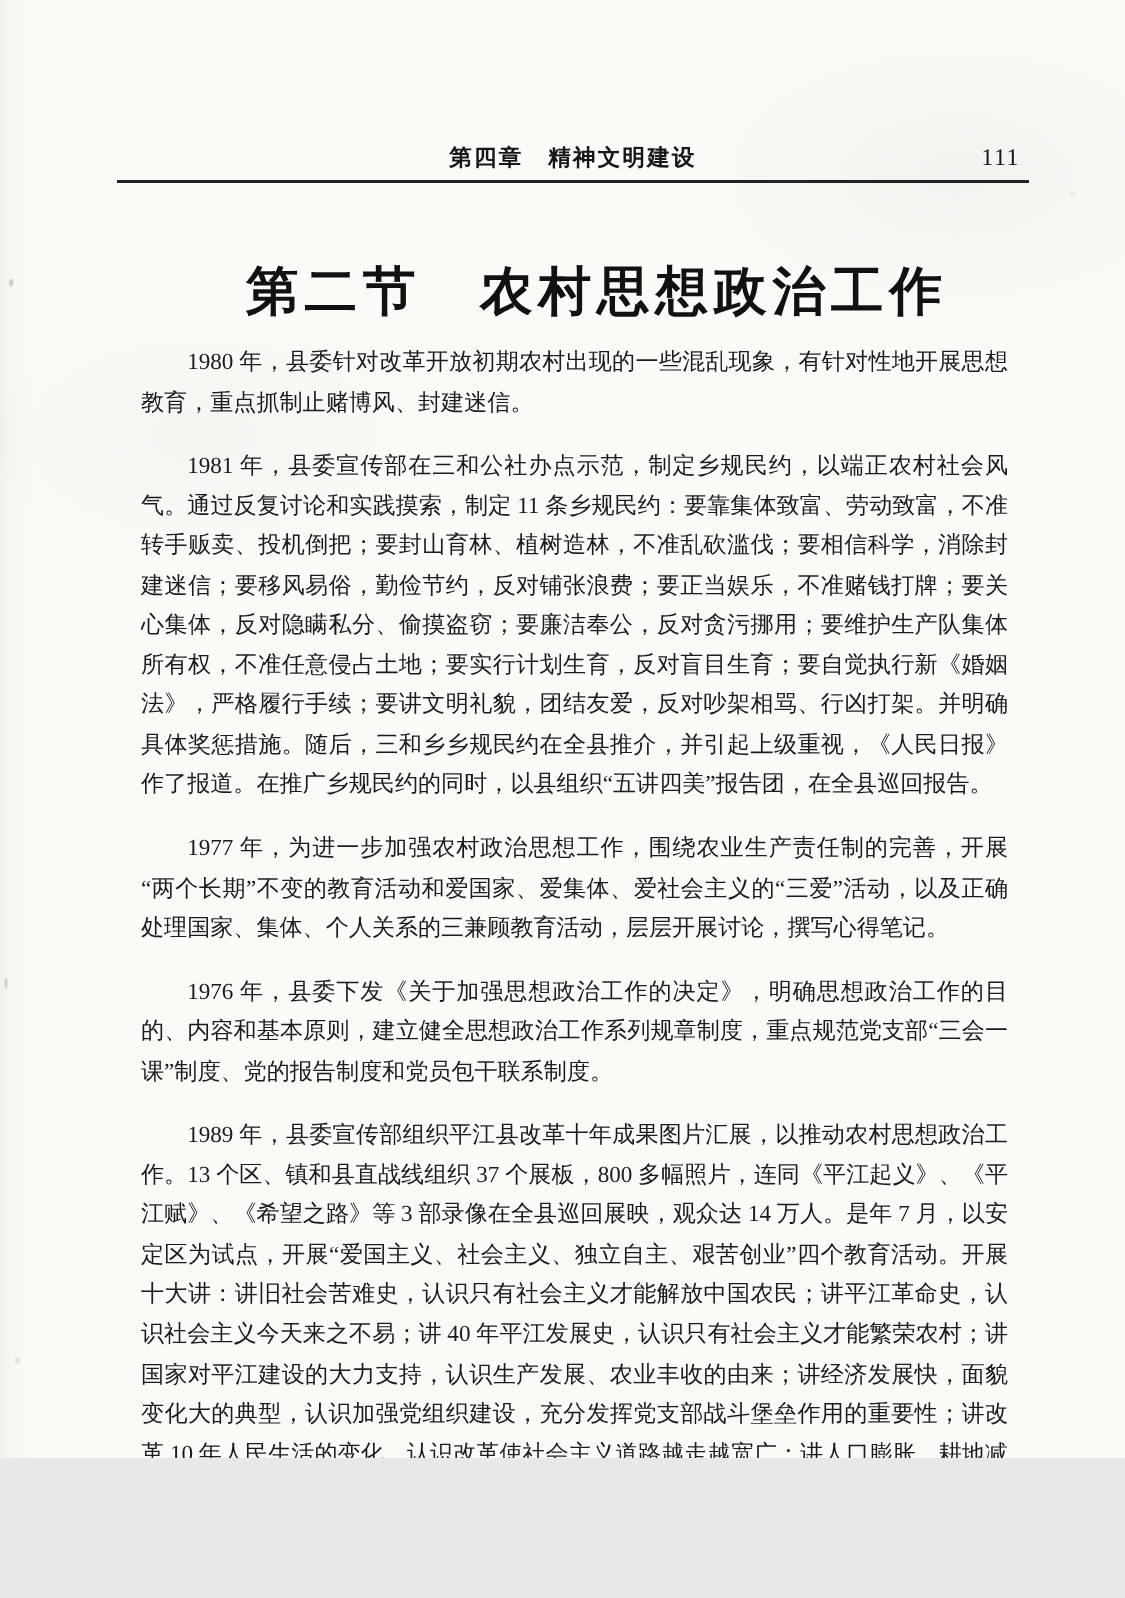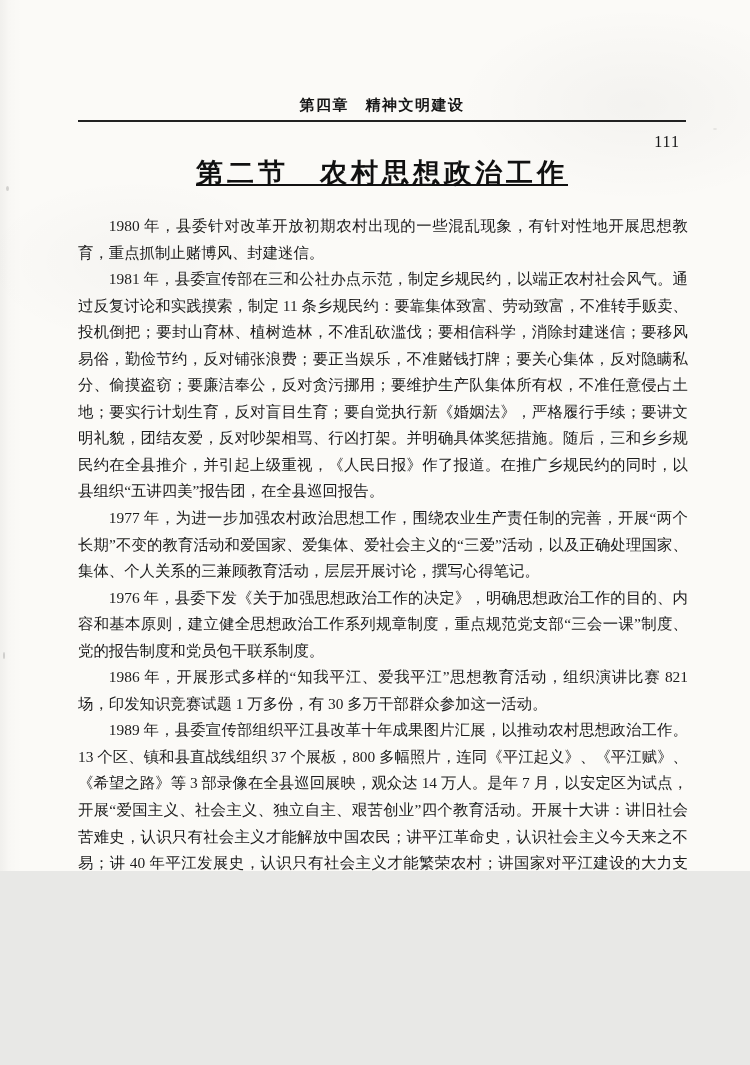--- a/index.html
+++ b/index.html
@@ -1,19 +1,19 @@
 <!DOCTYPE html>
 <html lang="zh" style="--ink: #1c1c1c; --paper: #fbfaf7;"><head>
 <meta charset="utf-8">
 <style>
   html, body { margin: 0; padding: 0; background: #e8e8e6; }
   .page {
     position: relative;
     width: 750px;
-    height: 871px;
+    height: 972px;
     margin: 0 auto;
     background:
       radial-gradient(220px 120px at 18% 30%, rgba(0,0,0,0.025), rgba(0,0,0,0) 70%),
       radial-gradient(260px 140px at 85% 12%, rgba(0,0,0,0.03), rgba(0,0,0,0) 70%),
       linear-gradient(90deg, rgba(0,0,0,0.045) 0px, rgba(0,0,0,0.012) 9px, rgba(0,0,0,0) 22px),
       var(--paper, #fbfaf7);
     overflow: hidden;
     font-family: "Liberation Serif", "DejaVu Serif", serif;
     color: var(--ink, #1c1c1c);
   }
@@ -27,48 +27,46 @@
     font-size: 15px;
     font-weight: bold;
     letter-spacing: 1.5px;
     color: #161616;
   }
   .pagenum {
     position: absolute; right: 6px; top: 1px;
     font-size: 16px;
     letter-spacing: 1px;
     color: #161616;
-    margin-top: 36px;
   }
   .header-rule {
     position: absolute;
     top: 120px; left: 78px; width: 608px;
     border-top: 2px solid #222;
   }
   .section-title {
     position: absolute;
     top: 155px; left: 70px; width: 624px;
-    margin: 0;
+    margin: 16px;
     text-align: center;
-    font-size: 27px;
+    font-size: 35px;
     font-weight: bold;
     letter-spacing: 4px;
     color: #111;
-    text-decoration: underline;
   }
   .body-text {
     position: absolute;
     top: 213px; left: 78px; width: 610px;
     font-size: 15.4px;
     line-height: 26.55px;
     text-align: justify;
     color: #1b1b1b;
   }
   .body-text p {
-    margin: 0;
+    margin: 16px;
     padding: 0;
     text-indent: 2em;
   }
   .speck { position: absolute; border-radius: 50%; background: rgba(20,20,20,0.16); }
   .speck.s1 { left: 6px;  top: 186px;  width: 3px; height: 5px; }
   .speck.s2 { left: 3px;  top: 652px;  width: 2px; height: 7px; }
   .speck.s3 { left: 713px; top: 128px; width: 4px; height: 2px; background: rgba(20,20,20,0.08); }
   .speck.s4 { left: 10px; top: 905px;  width: 3px; height: 4px; background: rgba(20,20,20,0.10); }
 </style>
 </head>
@@ -83,21 +81,20 @@
 
   <div class="header-rule"></div>
 
   <h1 class="section-title">第二节　农村思想政治工作</h1>
 
   <div class="body-text">
       <p>1980 年，县委针对改革开放初期农村出现的一些混乱现象，有针对性地开展思想教育，重点抓制止赌博风、封建迷信。</p>
       <p>1981 年，县委宣传部在三和公社办点示范，制定乡规民约，以端正农村社会风气。通过反复讨论和实践摸索，制定 11 条乡规民约：要靠集体致富、劳动致富，不准转手贩卖、投机倒把；要封山育林、植树造林，不准乱砍滥伐；要相信科学，消除封建迷信；要移风易俗，勤俭节约，反对铺张浪费；要正当娱乐，不准赌钱打牌；要关心集体，反对隐瞒私分、偷摸盗窃；要廉洁奉公，反对贪污挪用；要维护生产队集体所有权，不准任意侵占土地；要实行计划生育，反对盲目生育；要自觉执行新《婚姻法》，严格履行手续；要讲文明礼貌，团结友爱，反对吵架相骂、行凶打架。并明确具体奖惩措施。随后，三和乡乡规民约在全县推介，并引起上级重视，《人民日报》作了报道。在推广乡规民约的同时，以县组织“五讲四美”报告团，在全县巡回报告。</p>
       <p>1977 年，为进一步加强农村政治思想工作，围绕农业生产责任制的完善，开展“两个长期”不变的教育活动和爱国家、爱集体、爱社会主义的“三爱”活动，以及正确处理国家、集体、个人关系的三兼顾教育活动，层层开展讨论，撰写心得笔记。</p>
       <p>1976 年，县委下发《关于加强思想政治工作的决定》，明确思想政治工作的目的、内容和基本原则，建立健全思想政治工作系列规章制度，重点规范党支部“三会一课”制度、党的报告制度和党员包干联系制度。</p>
-      <p>1986 年，开展形式多样的“知我平江、爱我平江”思想教育活动，组织演讲比赛 821 场，印发知识竞赛试题 1 万多份，有 30 多万干部群众参加这一活动。</p>
       <p>1989 年，县委宣传部组织平江县改革十年成果图片汇展，以推动农村思想政治工作。13 个区、镇和县直战线组织 37 个展板，800 多幅照片，连同《平江起义》、《平江赋》、《希望之路》等 3 部录像在全县巡回展映，观众达 14 万人。是年 7 月，以安定区为试点，开展“爱国主义、社会主义、独立自主、艰苦创业”四个教育活动。开展十大讲：讲旧社会苦难史，认识只有社会主义才能解放中国农民；讲平江革命史，认识社会主义今天来之不易；讲 40 年平江发展史，认识只有社会主义才能繁荣农村；讲国家对平江建设的大力支持，认识生产发展、农业丰收的由来；讲经济发展快，面貌变化大的典型，认识加强党组织建设，充分发挥党支部战斗堡垒作用的重要性；讲改革 10 年人民生活的变化，认识改革使社会主义道路越走越宽广；讲人口膨胀、耕地减少的危害，认识只有大力加强计划生育和保护耕地才能长富久富；讲社会秩序不好对本地生产生活的危害，认识必须加强法制建设，做到遵纪守法；讲 50 年代以来当地水利、交通、电力建设成就，认识必须发扬艰苦奋斗精神；讲集体经济实力雄厚为群众办实事多的榜样，认识发展壮大村级集体经济是共同富裕的后盾。</p>
       <p>对平江县思想教育的作法和效果，省委专门发了一期《省委通报》。省委常委、宣传部部长夏赞忠，副部长刘卫平和市委领导多次进行考察，给予高度评价，省委书记熊清泉表示极大关注。1989 年 12 月 18 日，岳阳市农村社会主义思想教育现场经验交流会在平江县召开，印发县委、安定区委、大桥乡党委和梅仙镇板口村党支部的典型材料。《湖南日报》头版头条报道平江县开展“四个教育”活动的情况，湖南人民广播电台、《湖南农村报》、《岳阳晚报》等都作了多次报道。长沙县委、郴县县委、醴陵市委等到平</p>
     </div>
 
   <div class="speck s1"></div>
   <div class="speck s2"></div>
   <div class="speck s3"></div>
   <div class="speck s4"></div>
 
 </div>

